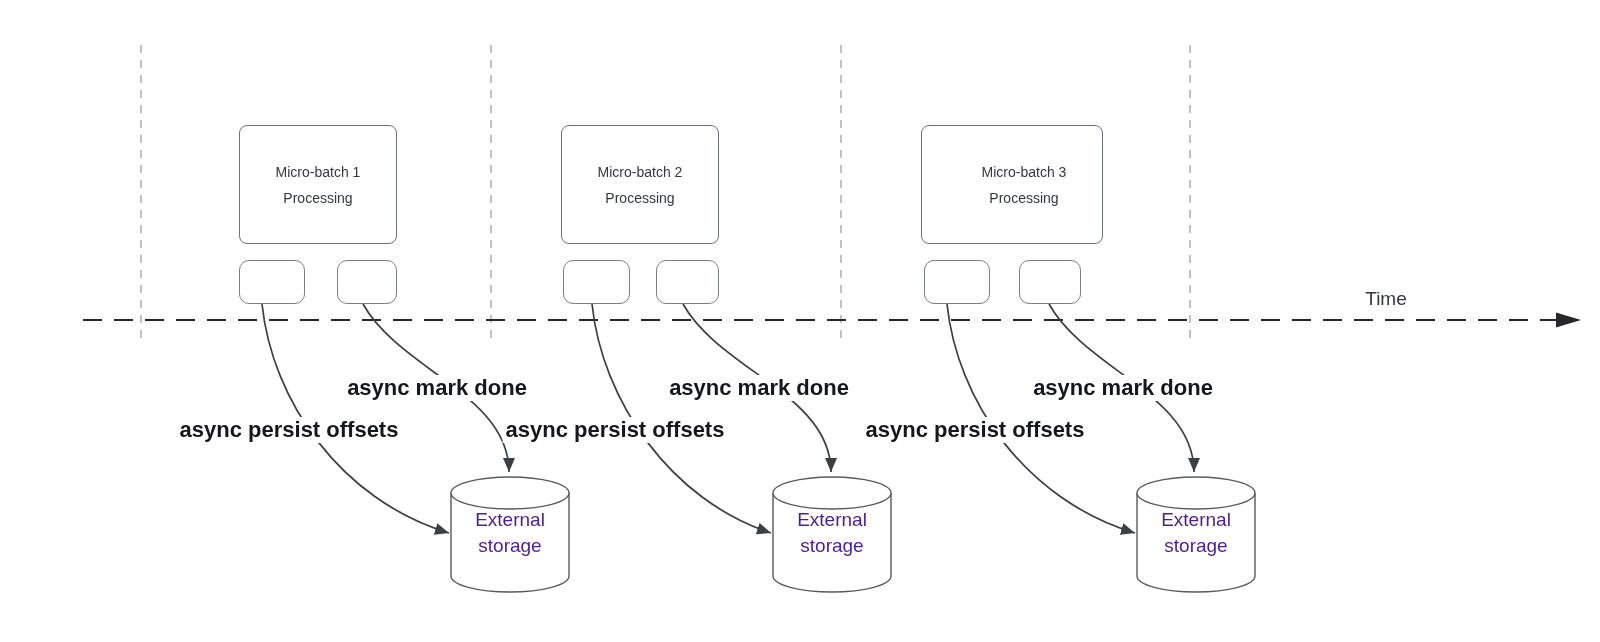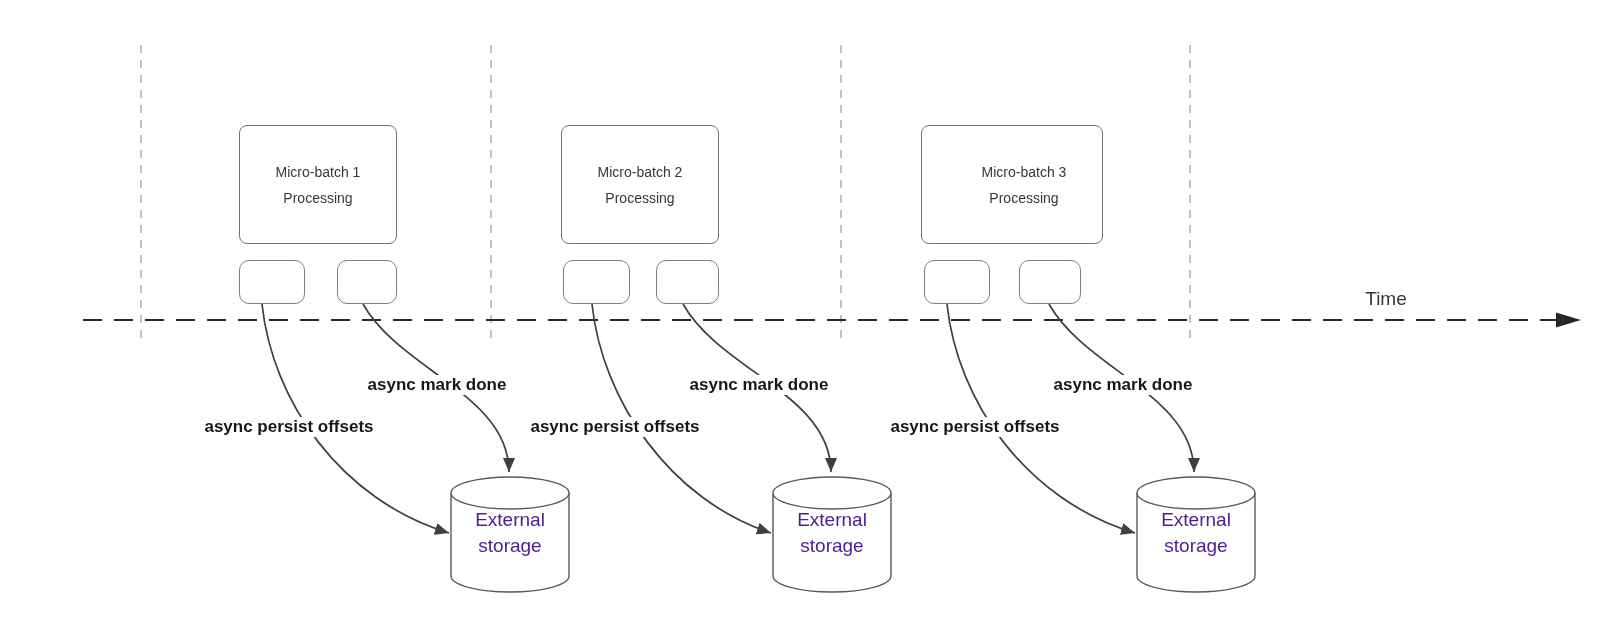--- a/index.html
+++ b/index.html
@@ -39,21 +39,21 @@
     border: 1.4px solid #7a8087;
     border-radius: 10px;
     width: 62px;
     height: 42px;
     top: 260px;
   }
   .edge-label {
     position: absolute;
     transform: translateX(-50%);
     font-weight: bold;
-    font-size: 17px;
+    font-size: 22px;
     color: #14171c;
     background: #ffffff;
     padding: 0 3px;
     white-space: nowrap;
   }
   .storage-label {
     position: absolute;
     transform: translateX(-50%);
     text-align: center;
     font-size: 19px;

